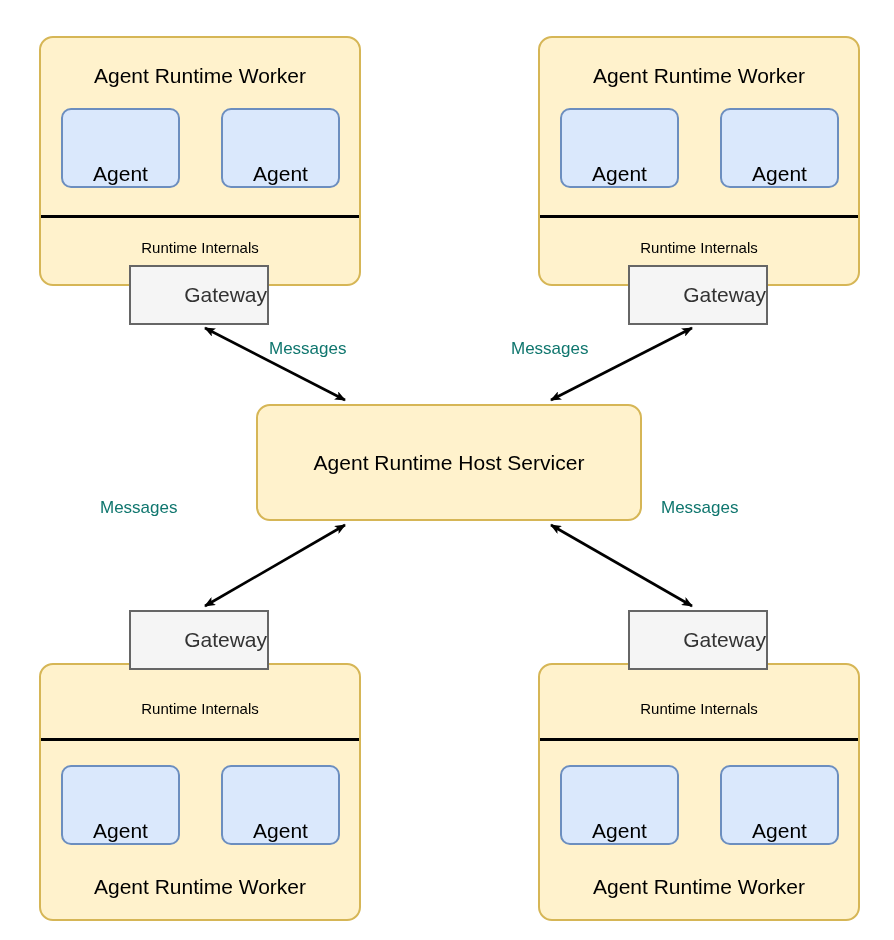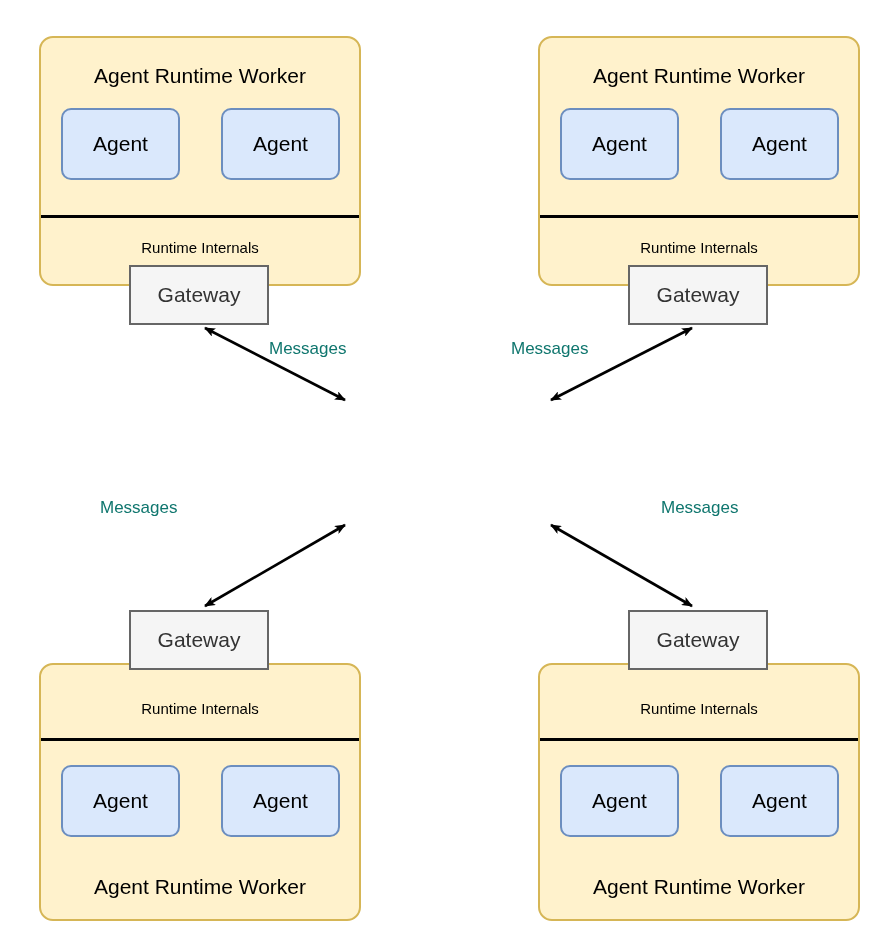--- a/index.html
+++ b/index.html
@@ -48,42 +48,42 @@
     right: 0;
     text-align: center;
     font-size: 15px;
     color: #000000;
     line-height: 1;
   }
   
   .agent {
     position: absolute;
     width: 119px;
-    height: 72px;
+    height: 80px;
     background: #dae8fc;
     border: 2px solid #6c8ebf;
     border-radius: 10px;
     box-sizing: border-box;
     display: flex;
-    align-items: center;
+    align-items: flex-end;
     justify-content: center;
     font-size: 21px;
     color: #000000;
   }
   
   .gateway {
     position: absolute;
     width: 140px;
     height: 60px;
     background: #f5f5f5;
     border: 2px solid #666666;
     box-sizing: border-box;
     display: flex;
     align-items: center;
-    justify-content: center;
+    justify-content: flex-end;
     font-size: 21px;
     color: #333333;
     z-index: 5;
   }
   
   .servicer {
     position: absolute;
     left: 256px;
     top: 404px;
     width: 386px;
@@ -165,20 +165,23 @@
     <div class="agent" style="left:180px; top:70px;">
       <span>Agent</span>
     </div>
     <div class="divider" style="top:177px;"></div>
     <div class="internals-label" style="top:202px;">Runtime Internals</div>
   </div>
   <div class="gateway" style="left:628px; top:265px;">
     <span>Gateway</span>
   </div>
 
+  <div class="servicer">
+    <span>Agent Runtime Host Servicer</span>
+  </div>
 
   <div class="edge-label" style="left:269px; top:340px;">Messages</div>
   <div class="edge-label" style="left:511px; top:340px;">Messages</div>
   <div class="edge-label" style="left:100px; top:499px;">Messages</div>
   <div class="edge-label" style="left:661px; top:499px;">Messages</div>
 
   <div class="worker" style="left:39px; top:651px; width:322px; height:258px;">
     <div class="internals-label" style="top:36px;">Runtime Internals</div>
     <div class="divider" style="top:73px;"></div>
     <div class="agent" style="left:20px; top:100px;">

